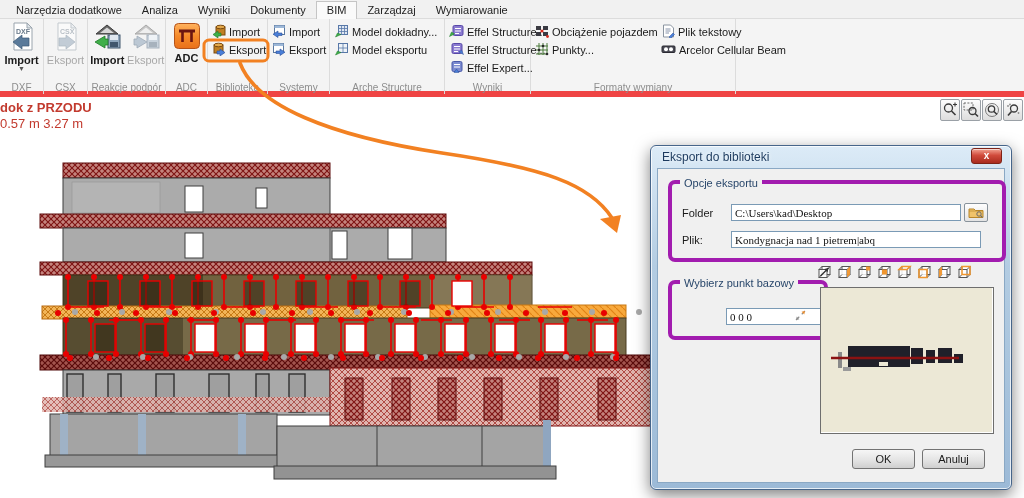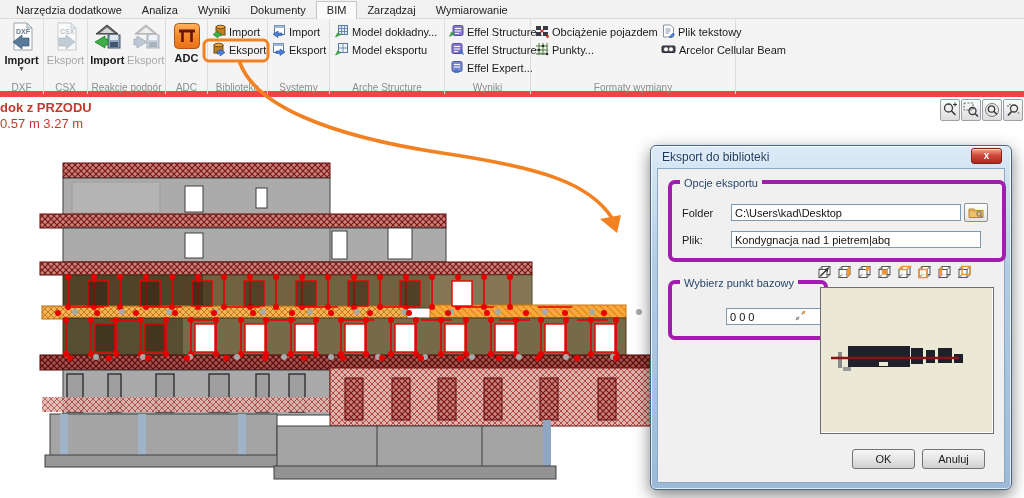--- a/index.html
+++ b/index.html
@@ -44,21 +44,21 @@
   .close-btn{position:absolute;top:2px;right:9px;width:31px;height:16px;border-radius:3px;
              background:linear-gradient(#f3a493,#d14b3c 45%,#a82b1e);border:1px solid #7e2317;
              color:#fff;font-size:10px;font-weight:700;line-height:14px;text-align:center;
              box-shadow:inset 0 1px 0 rgba(255,255,255,.55);padding:0}
   .dialog-client{position:absolute;left:6px;right:6px;top:22px;bottom:6px;background:#f0f0f0;
                  border:1px solid #8aa8c4;box-sizing:border-box}
   .groupbox{position:absolute;border:4px solid #a21caf;border-radius:7px}
   .gb-label{position:absolute;top:-7px;left:8px;background:#f0f0f0;padding:0 4px;font-size:11px;color:#29476b;line-height:12px}
   .fldlbl{position:absolute;font-size:11px;color:#1a1a1a}
   .tb{position:absolute;height:17px;border:1px solid #7a9ab5;background:#fff;font-size:11px;
-      padding:0 3px;font-family:Liberation Sans, sans-serif;box-sizing:border-box;color:#111}
+      padding:0 3px;font-family:Liberation Serif, serif;box-sizing:border-box;color:#111}
   .browse-btn{position:absolute;width:24px;height:19px;border:1px solid #88929b;border-radius:2px;
               background:linear-gradient(#fefefe,#e3e3e3);display:flex;align-items:center;justify-content:center;padding:0}
   .pickwrap{position:absolute;width:17px;height:17px;display:flex;align-items:center;justify-content:center}
   #cubes{position:absolute;left:158px;top:95px;display:flex;gap:3px}
   .cube-btn{width:17px;height:16px;padding:0;border:none;background:transparent}
   .preview{position:absolute;left:162px;top:118px;width:172px;height:145px;background:#ece8d6;
            border:1px solid #6e6e6e;box-shadow:inset -1px -1px 0 #fff}
   .win-btn{position:absolute;height:20px;width:63px;font-size:11px;color:#1a1a1a;
            background:linear-gradient(#f6f6f6,#e4e4e4 55%,#cfcfcf);border:1px solid #737373;border-radius:3px;padding:0}
 </style>

